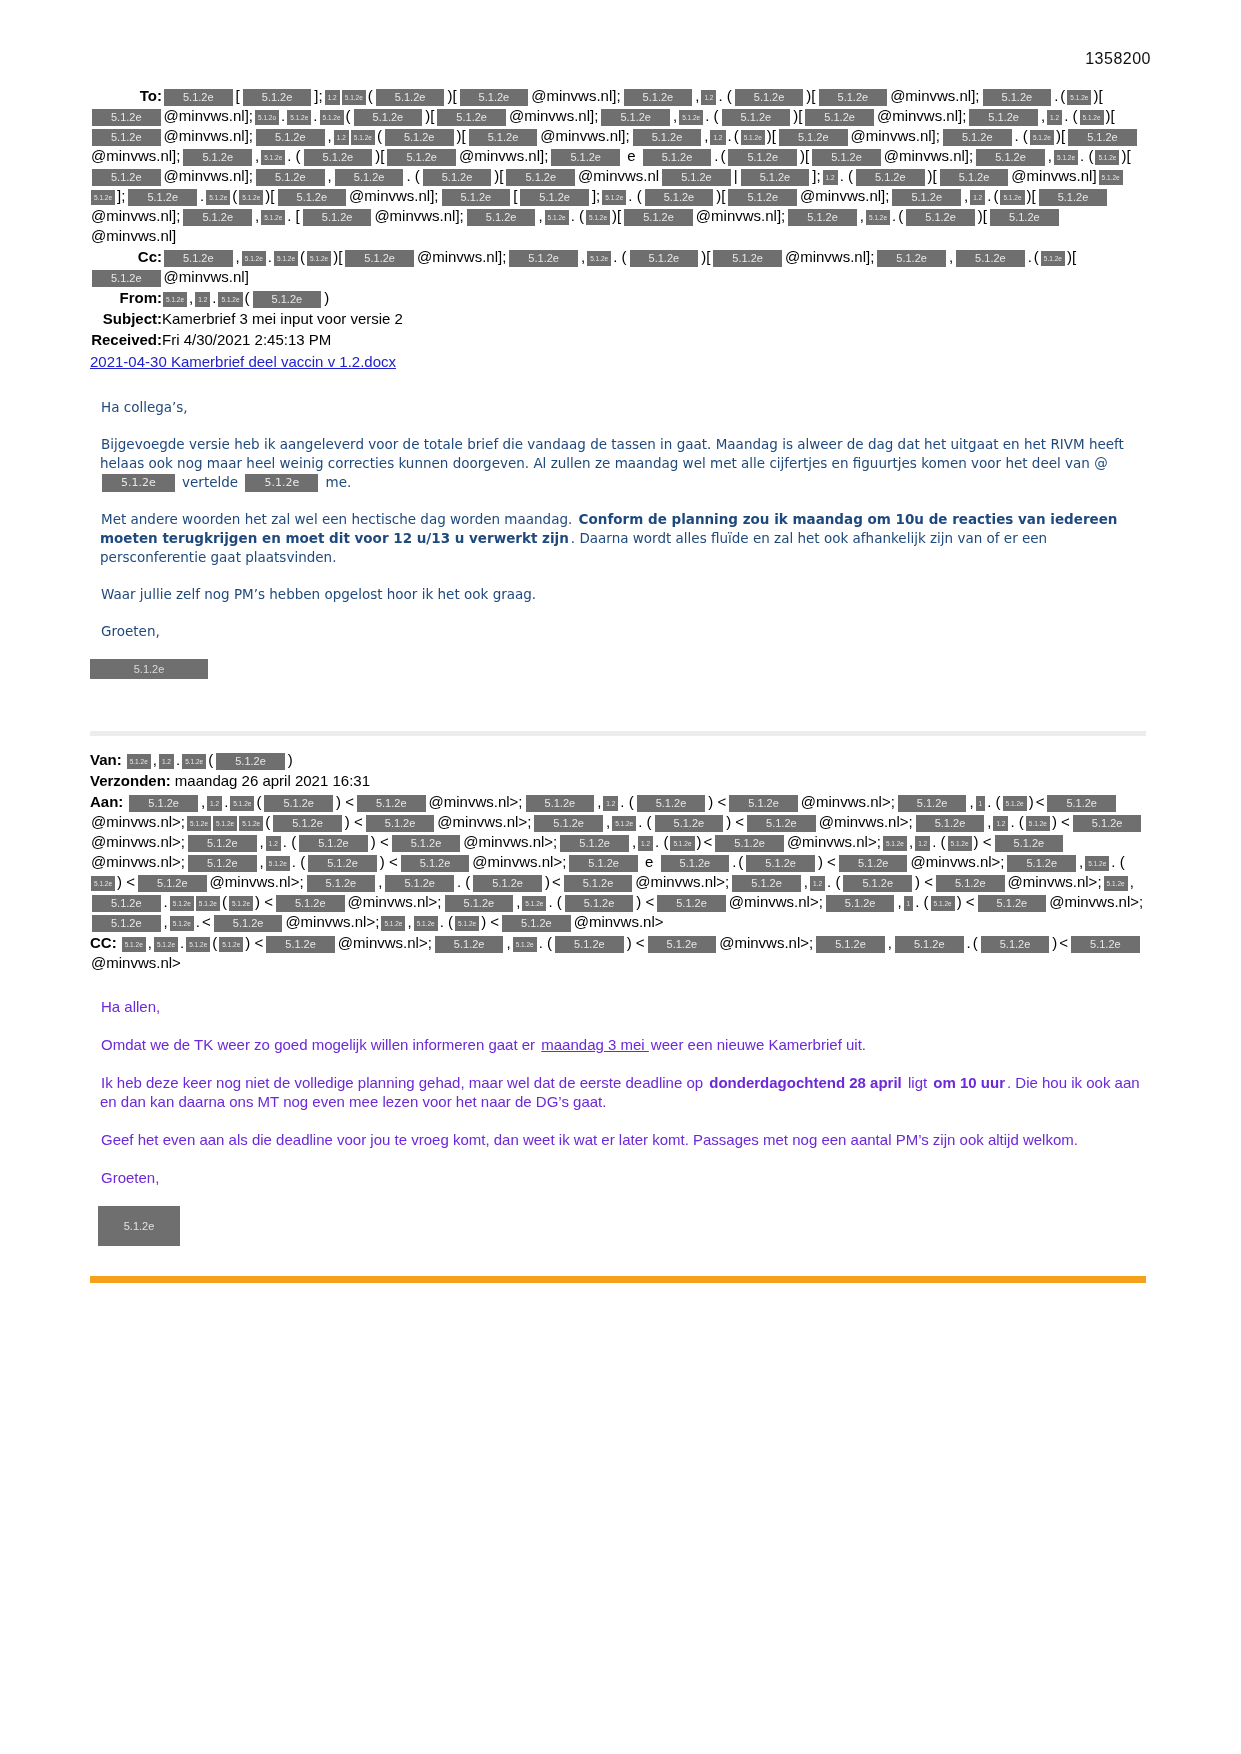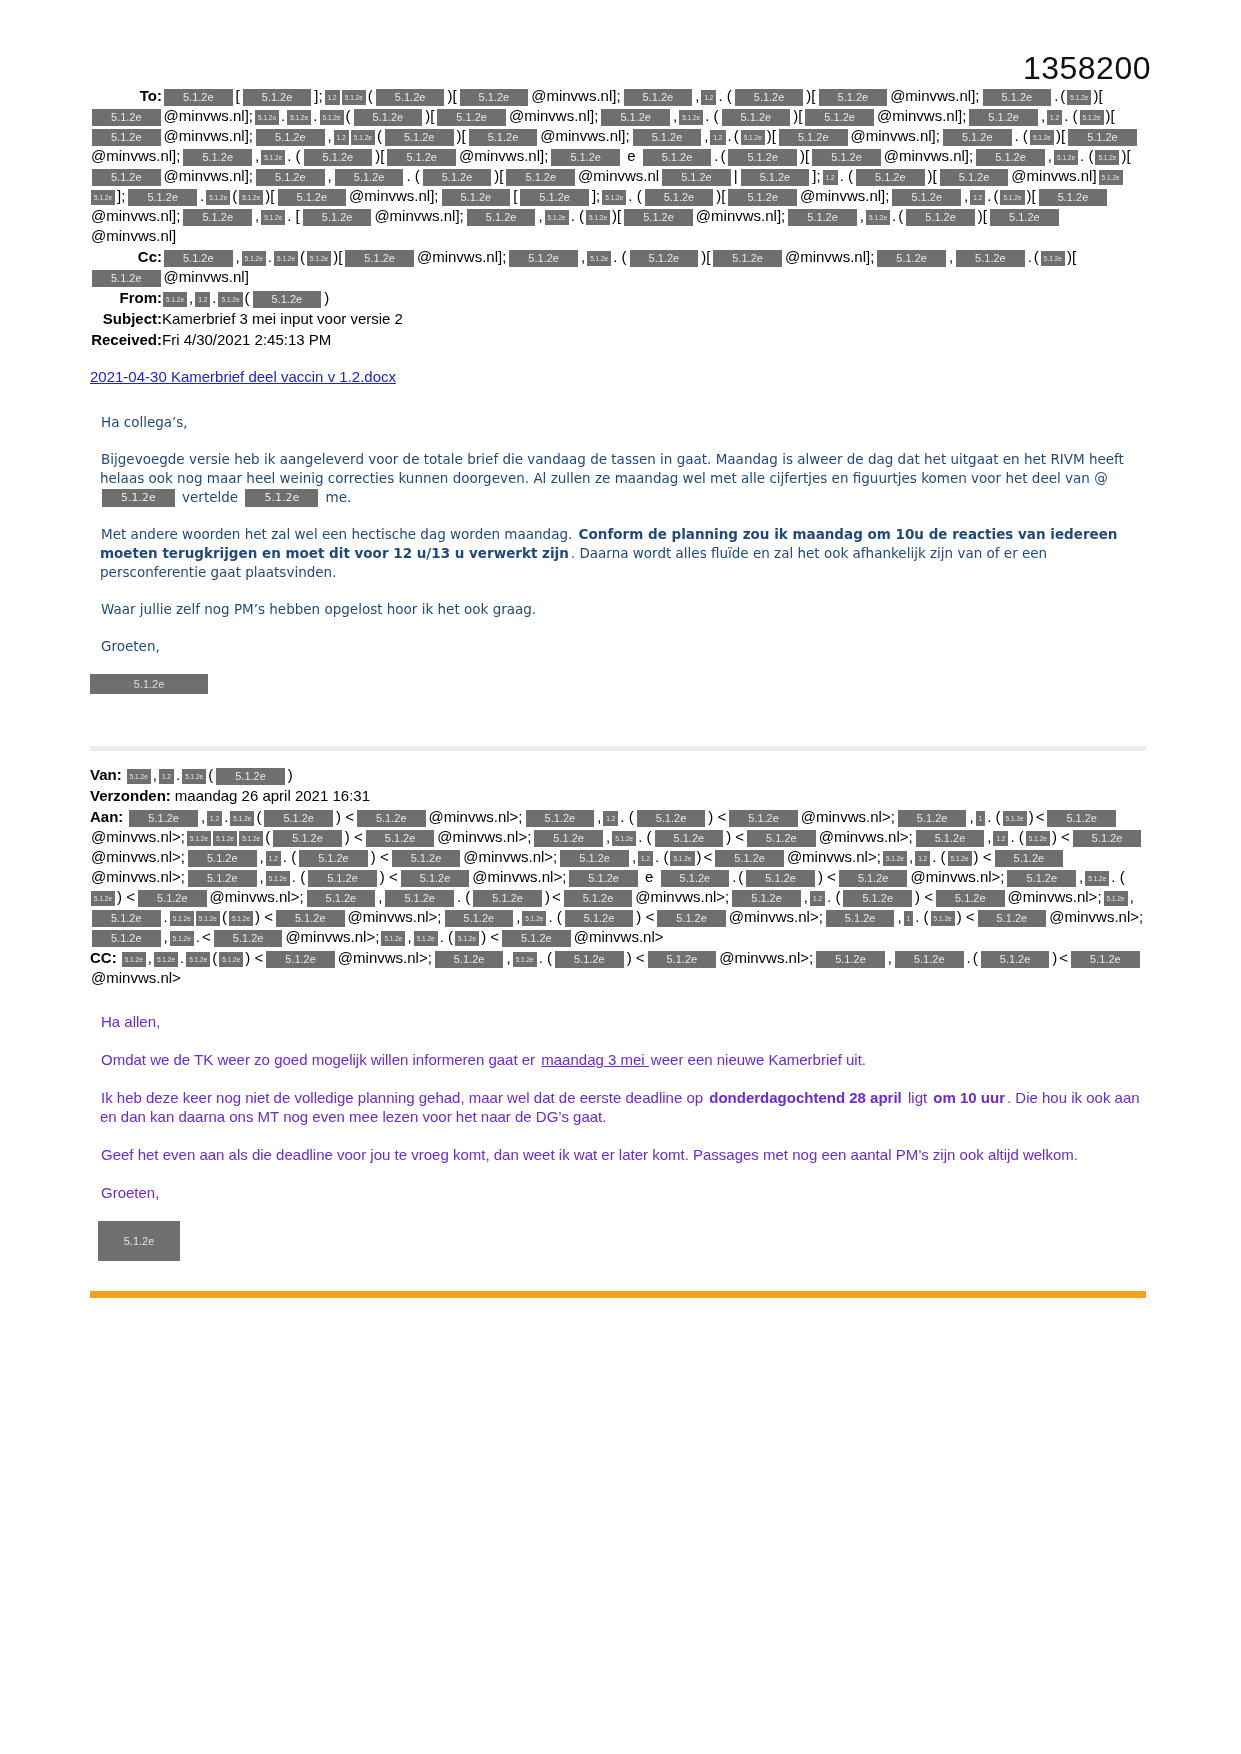--- a/index.html
+++ b/index.html
@@ -1,39 +1,39 @@
 <!DOCTYPE html>
 <html><head>
 <meta charset="utf-8">
 <style>
   * { margin:0; padding:0; box-sizing:border-box; }
   html,body { background:#ffffff; }
   body { width:1241px; font-family:"Liberation Sans", sans-serif; color:#000; }
   .page { position:relative; width:1241px; height:1754px; background:#fff; overflow:hidden; }
-  .docnum { position:absolute; top:50px; right:90px; font-size:32px; color:#101010; letter-spacing:0.5px;margin-left:12px; }
+  .docnum { position:absolute; top:50px; right:90px; font-size:16px; color:#101010; letter-spacing:0.5px;margin-left:12px; }
 
   .content { padding:86px 95px 0 90px; }
 
   
   .hrow { font-size:15px; line-height:20px; margin-bottom:1px; }
   .hlabel { display:inline-block; font-weight:bold; min-width:72px; vertical-align:top;text-align:right; }
   .hlabel2 { font-weight:bold; margin-right:4px; }
   .hval { }
   .indent-deep { }
 
   
   .redact { display:inline-block; background:#6f6f6f; color:#e8e8e8; font-size:11px;
             height:17px; line-height:17px; padding:0 19px; margin:0 2px; vertical-align:middle;
             white-space:nowrap; }
   .redact.sm { padding:0 3px; font-size:6.5px; height:15px; line-height:15px; margin:0 1px; }
   .ttx { margin:0 1px; }
   .ttx.b { font-weight:bold; }
   .ttx.u { text-decoration:underline; }
 
-  .attach { color:#2222cc; text-decoration:underline; font-size:15px; line-height:20px; display:inline-block; margin-top:16px; }
+  .attach { color:#2222cc; text-decoration:underline; font-size:15px; line-height:20px; display:inline-block; margin-top:1px; }
 
   
   .body1 { margin:26px 0 0 10px; color:#1f497d; font-family:"DejaVu Sans", sans-serif;
            font-size:13.5px; line-height:19px; }
   .body1 .para { margin-bottom:18px; }
   .body1 .redact { height:18px; line-height:18px; }
 
   .sig1 { width:118px; height:20px; background:#6f6f6f; color:#dcdcdc; font-size:11px;
           text-align:center; line-height:20px; margin:4px 0 0 0; }
 

